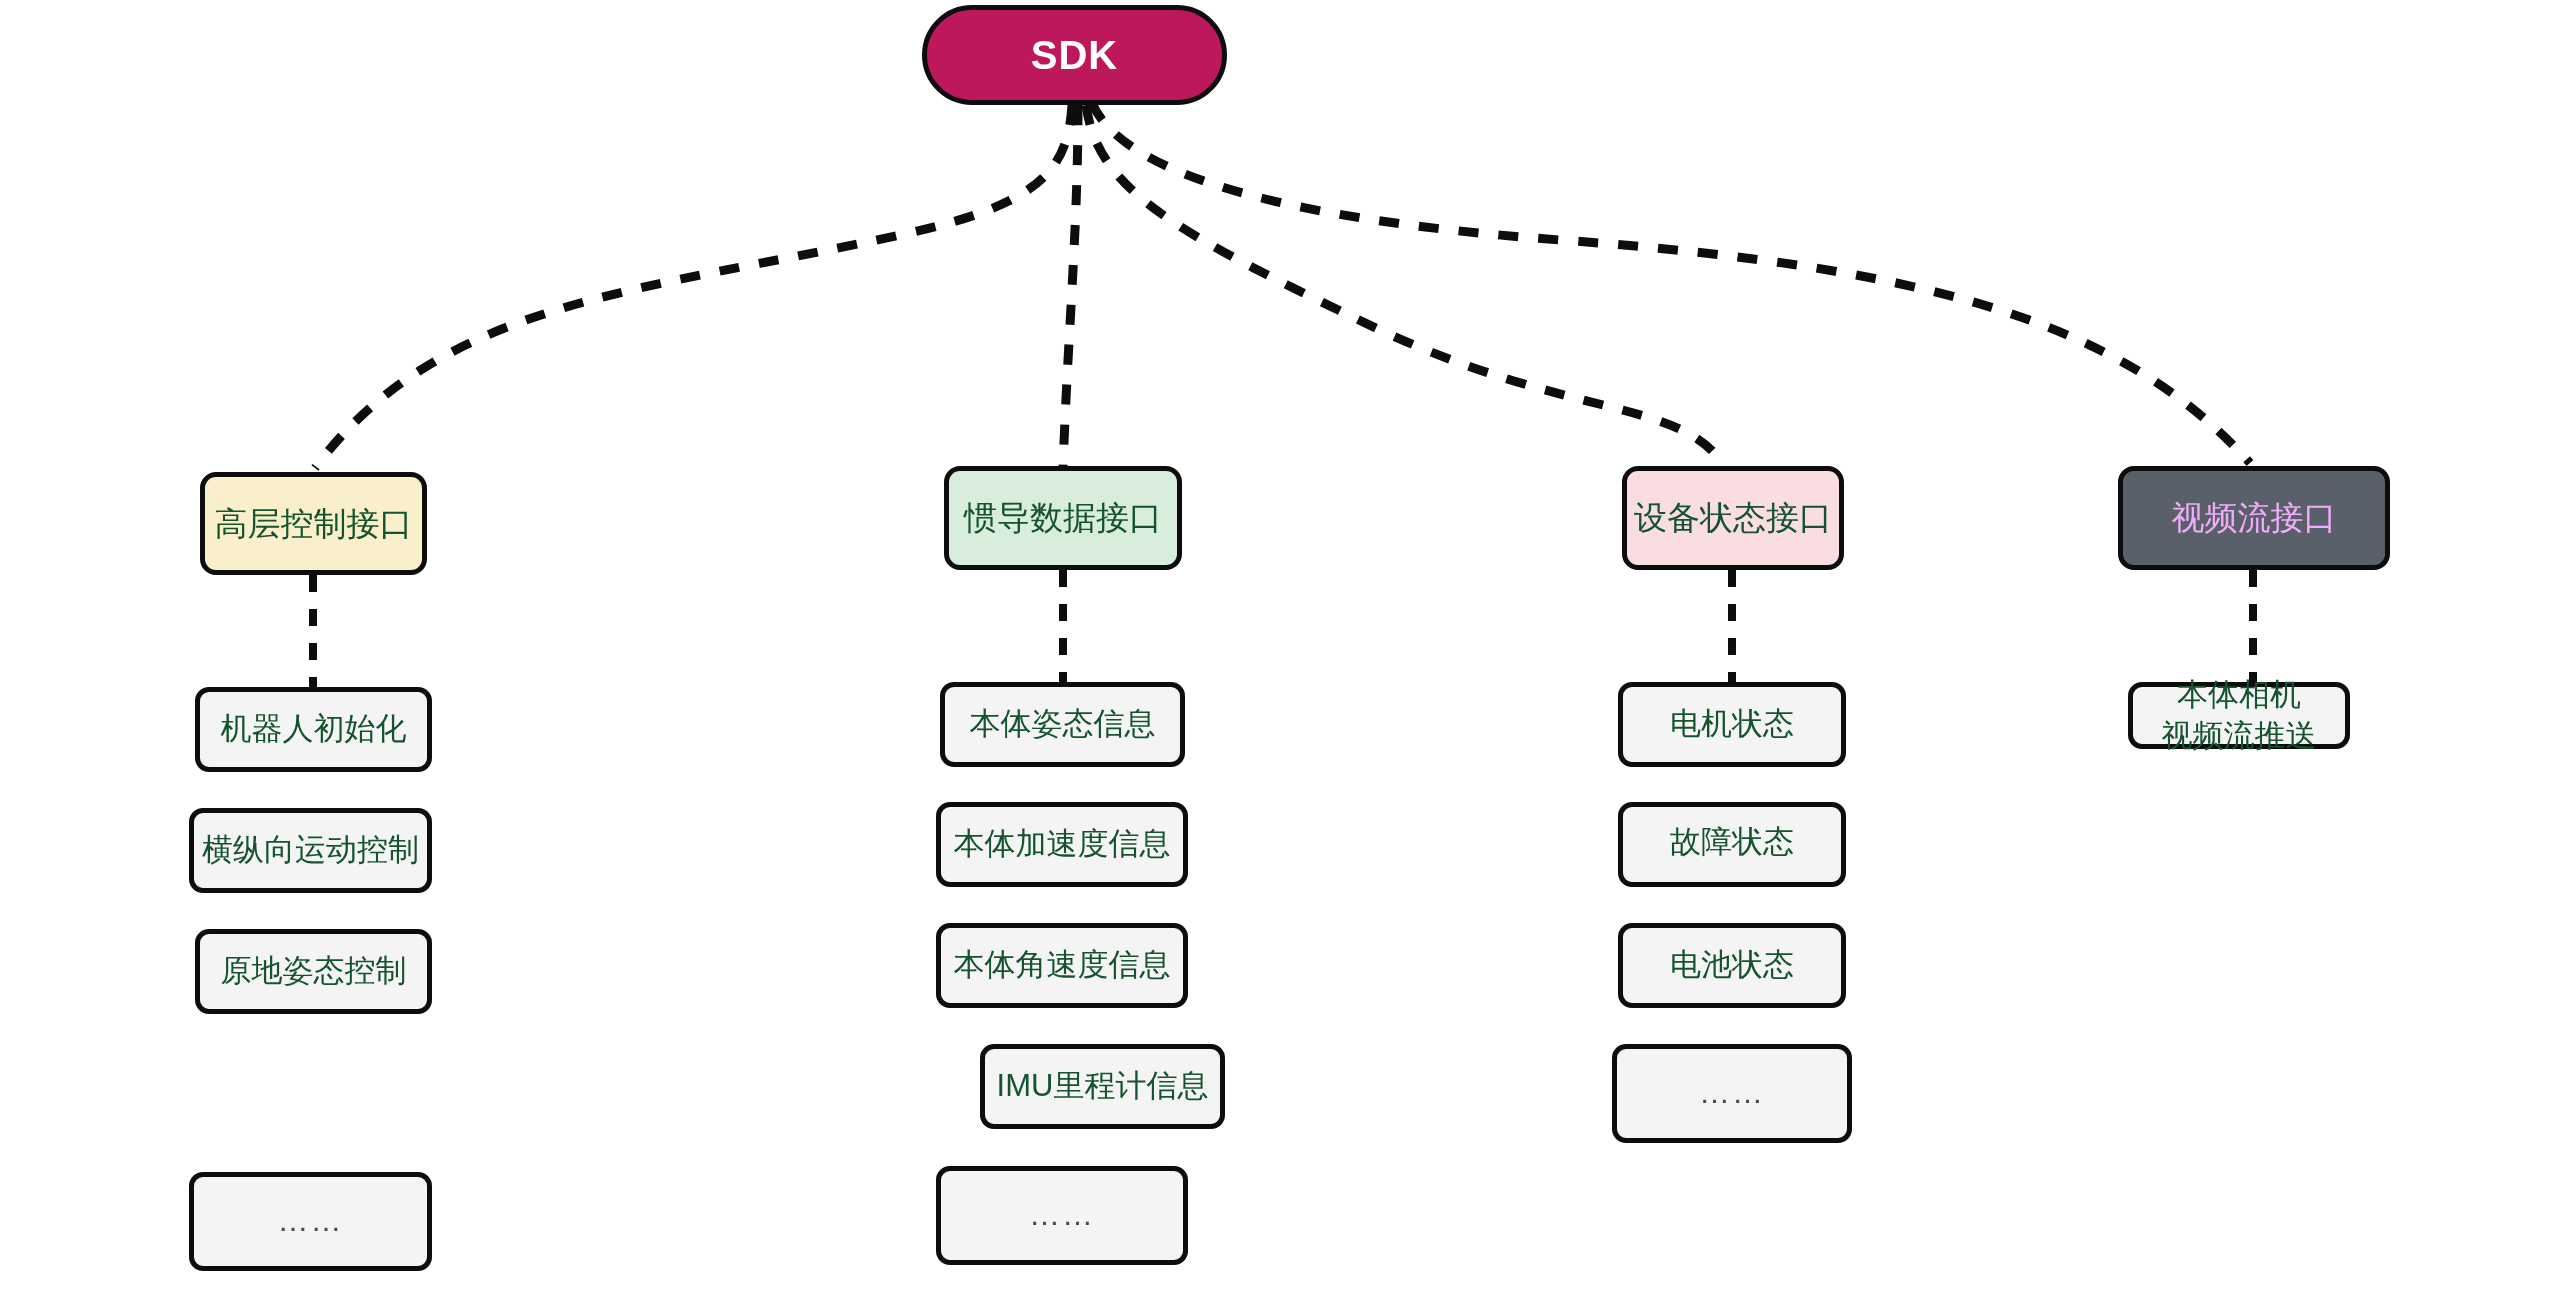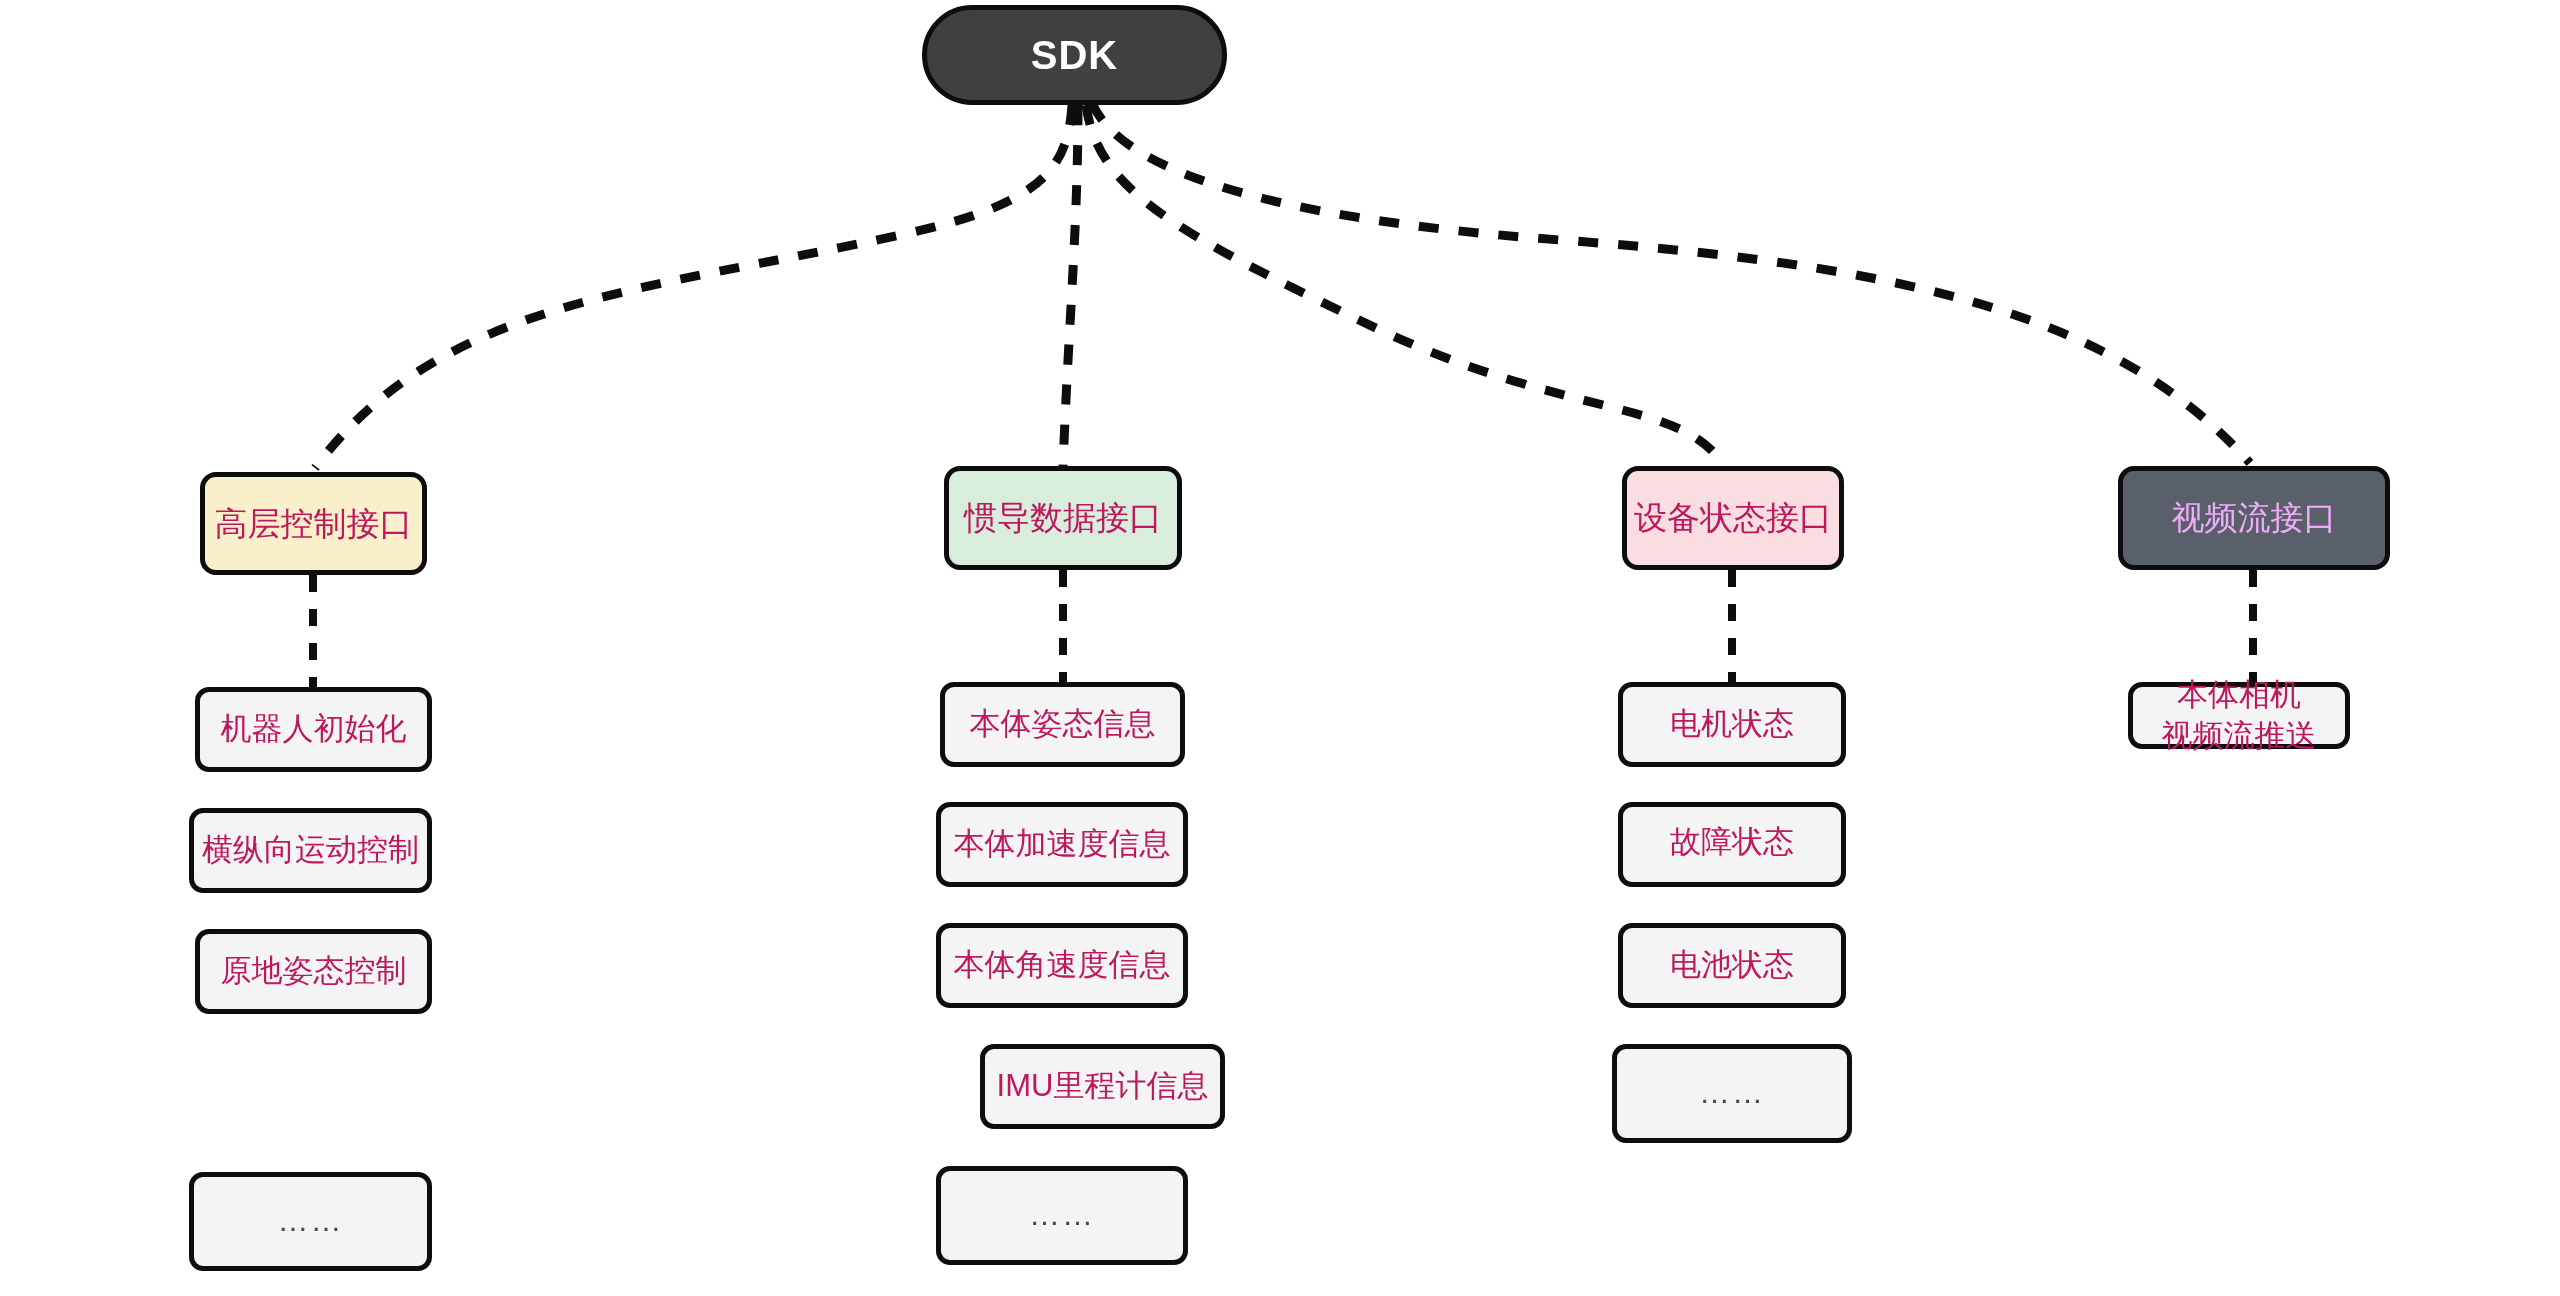--- a/index.html
+++ b/index.html
@@ -34,28 +34,28 @@
 
   .node {
     position: absolute;
     box-sizing: border-box;
     display: flex;
     align-items: center;
     justify-content: center;
     text-align: center;
     border: 5px solid #0d0d0d;
     border-radius: 14px;
-    color: #be185d;
+    color: #14532d;
     line-height: 1.32;
     white-space: pre-line;
   }
 
   .node.root {
     border-radius: 52px;
-    background: #404040;
+    background: #be185d;
     color: #ffffff;
     font-weight: bold;
     font-size: 40px;
     letter-spacing: 1px;
   }
 
   .node.cat {
     font-size: 33px;
     border-radius: 16px;
   }

